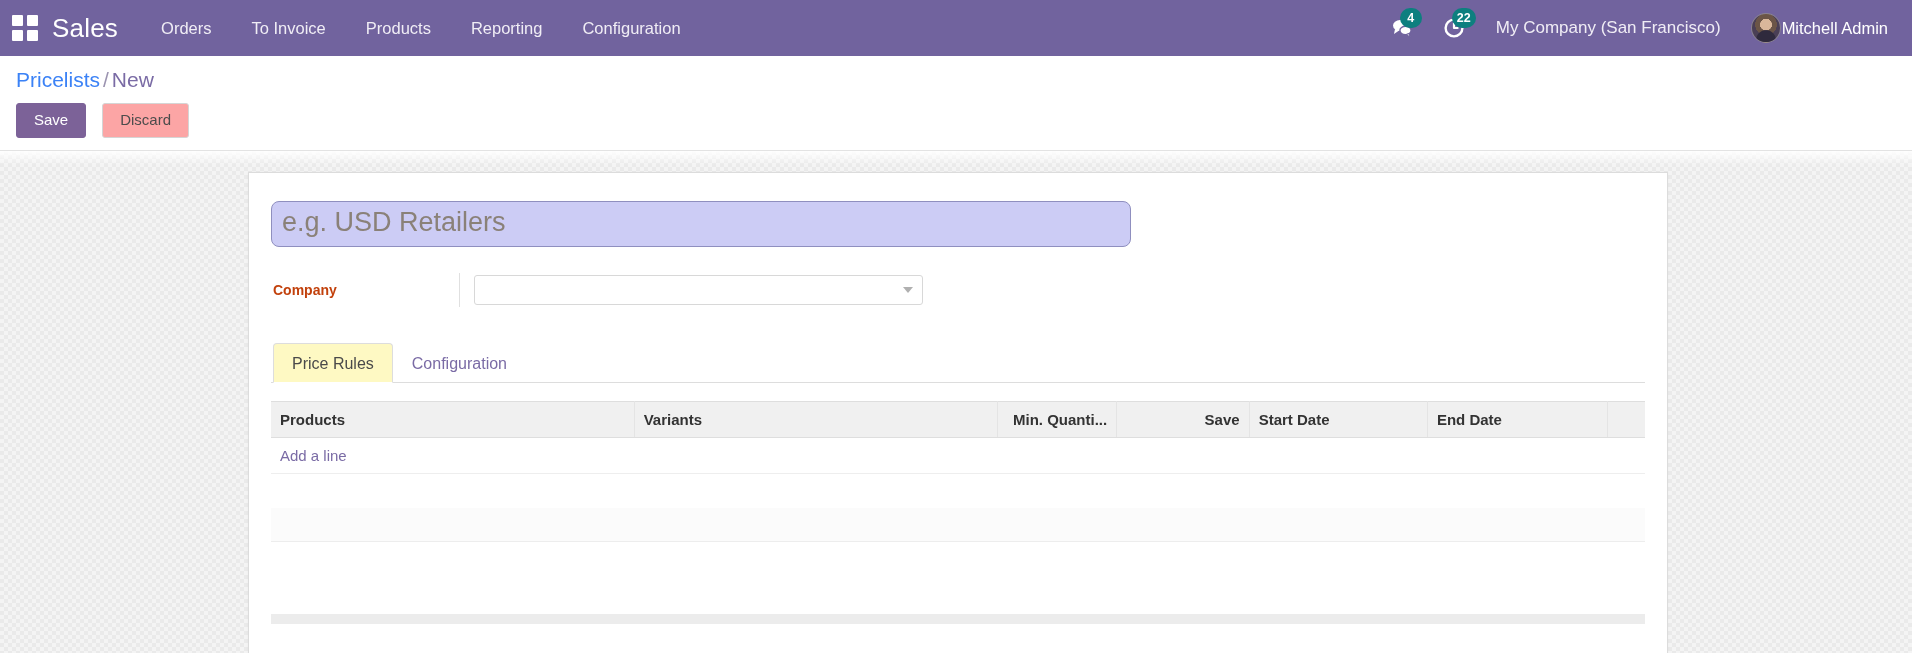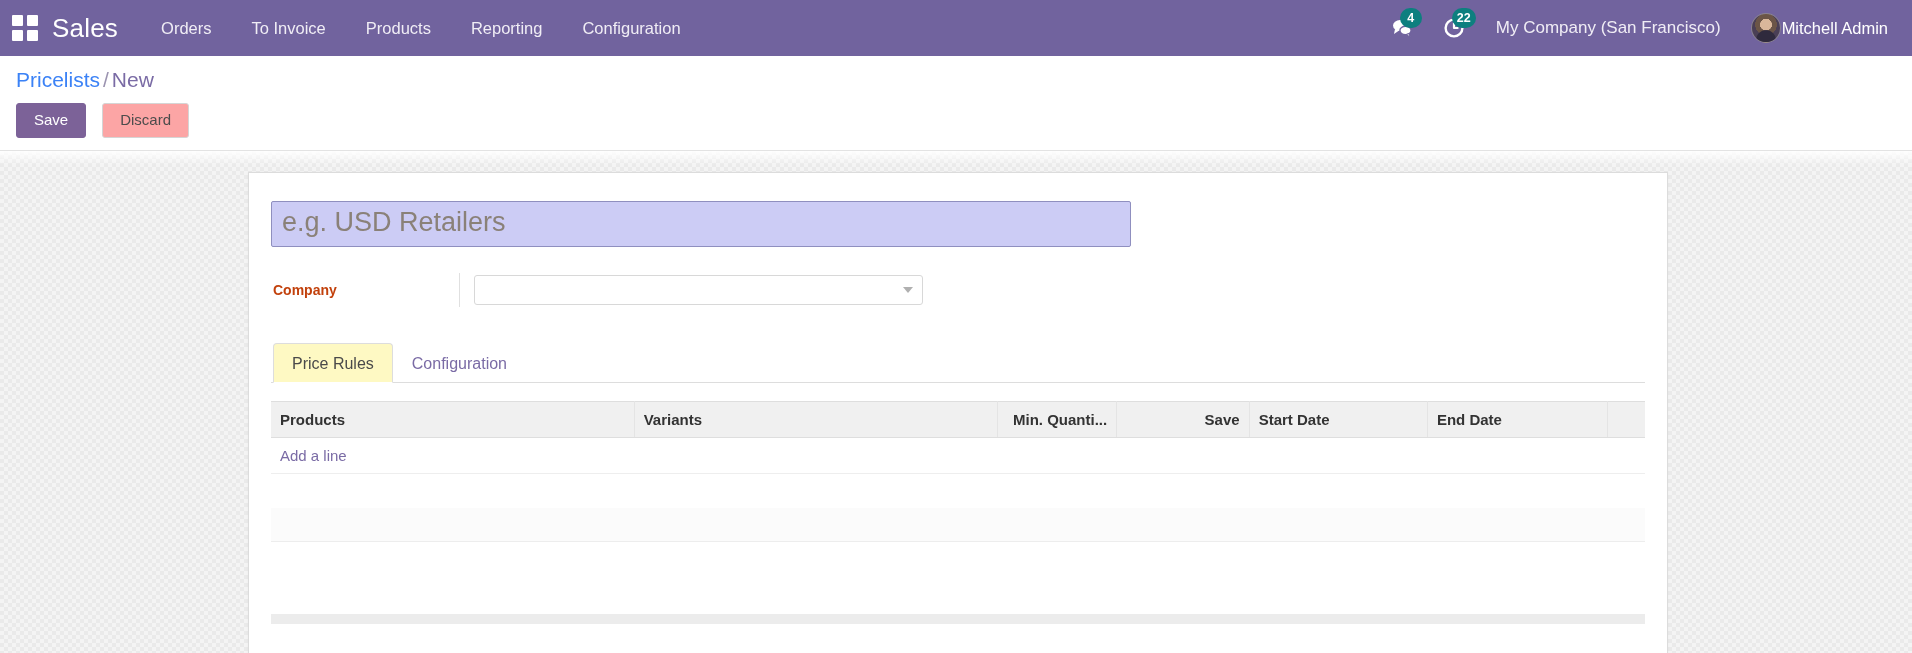--- a/index.html
+++ b/index.html
@@ -203,21 +203,21 @@
   
   .title-row { padding: 6px 0 0 0; }
   .title-input {
     width: 860px;
     height: 46px;
     font-size: 27px;
     font-family: "Liberation Sans", sans-serif;
     color: #7f1d1d;
     background: #ccccf5;
     border: 1px solid #8f8fbf;
-    border-radius: 2px;
+    border-radius: 8px;
     padding: 2px 8px 4px 10px;
     outline: none;
     display: block;
   }
   .title-input::placeholder { color: #8a8178; opacity: 1; }
 
   
   .field-group {
     display: flex;
     align-items: center;

